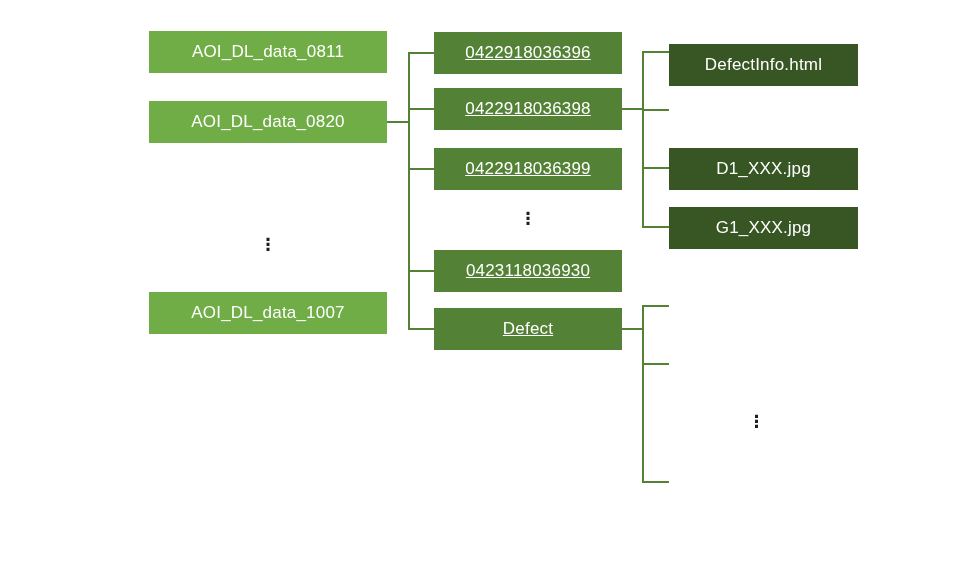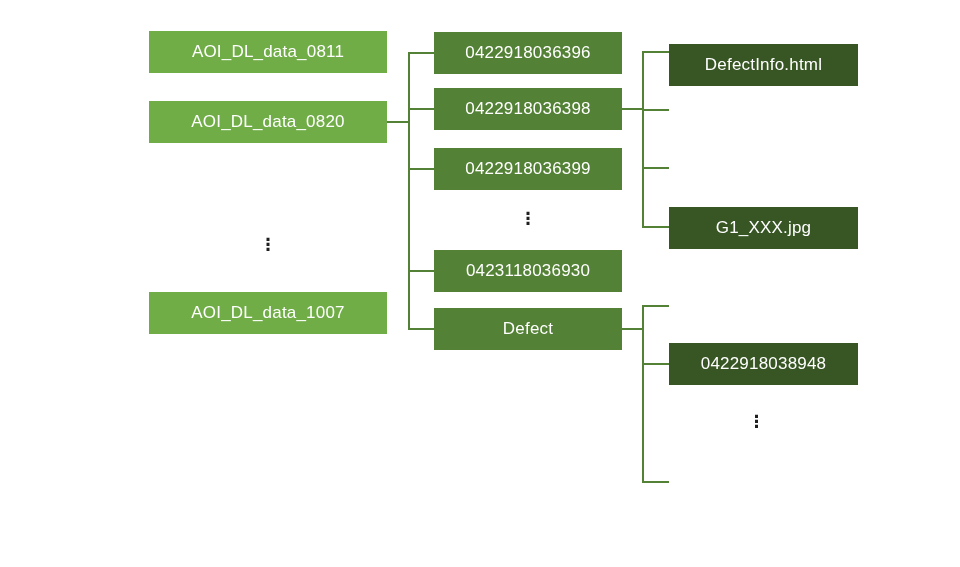--- a/index.html
+++ b/index.html
@@ -29,21 +29,21 @@
     height:42px;
     display:flex;
     align-items:center;
     justify-content:center;
     color:var(--txt);
     font-size:17px;
     letter-spacing:.2px;
     white-space:pre;
   }
   .lvl1{background:var(--lvl1);width:238px;left:120px;}
-  .lvl2{background:var(--lvl2);width:188px;left:405px;}
+  .lvl2{background:var(--lvl2);width:188px;left:405px;text-decoration:underline;}
   .lvl3{background:var(--lvl3);width:189px;left:640px;}
   .ellipsis{
     position:absolute;
     color:var(--ellipsis);
     font-size:17px;
     font-weight:bold;
     text-align:center;
     line-height:24px;
   }
   .line{position:absolute;background:var(--connector);}
@@ -80,26 +80,26 @@
   <div>
     <div class="line h" style="left:593px;top:108px;width:22px"></div>
     <div class="line v" style="left:613px;top:51px;height:177px"></div>
     <div class="line h" style="left:613px;top:51px;width:27px"></div>
     <div class="line h" style="left:613px;top:109px;width:27px"></div>
     <div class="line h" style="left:613px;top:167px;width:27px"></div>
     <div class="line h" style="left:613px;top:226px;width:27px"></div>
   </div>
 
   <div class="node lvl3" style="top:44px">DefectInfo.html</div>
+  <div class="node lvl3" style="top:148px">D1_XXX.jpg</div>
   <div class="node lvl3" style="top:207px">G1_XXX.jpg</div>
 
   <div>
     <div class="line h" style="left:593px;top:328px;width:22px"></div>
     <div class="line v" style="left:613px;top:305px;height:178px"></div>
     <div class="line h" style="left:613px;top:305px;width:27px"></div>
     <div class="line h" style="left:613px;top:363px;width:27px"></div>
     <div class="line h" style="left:613px;top:481px;width:27px"></div>
   </div>
 
-  <div class="node lvl3" style="top:343px">0422918038948</div>
   <div class="ellipsis" style="left:640px;width:175px;top:410px">⋮</div>
 
 </div>
 
 </body></html>

